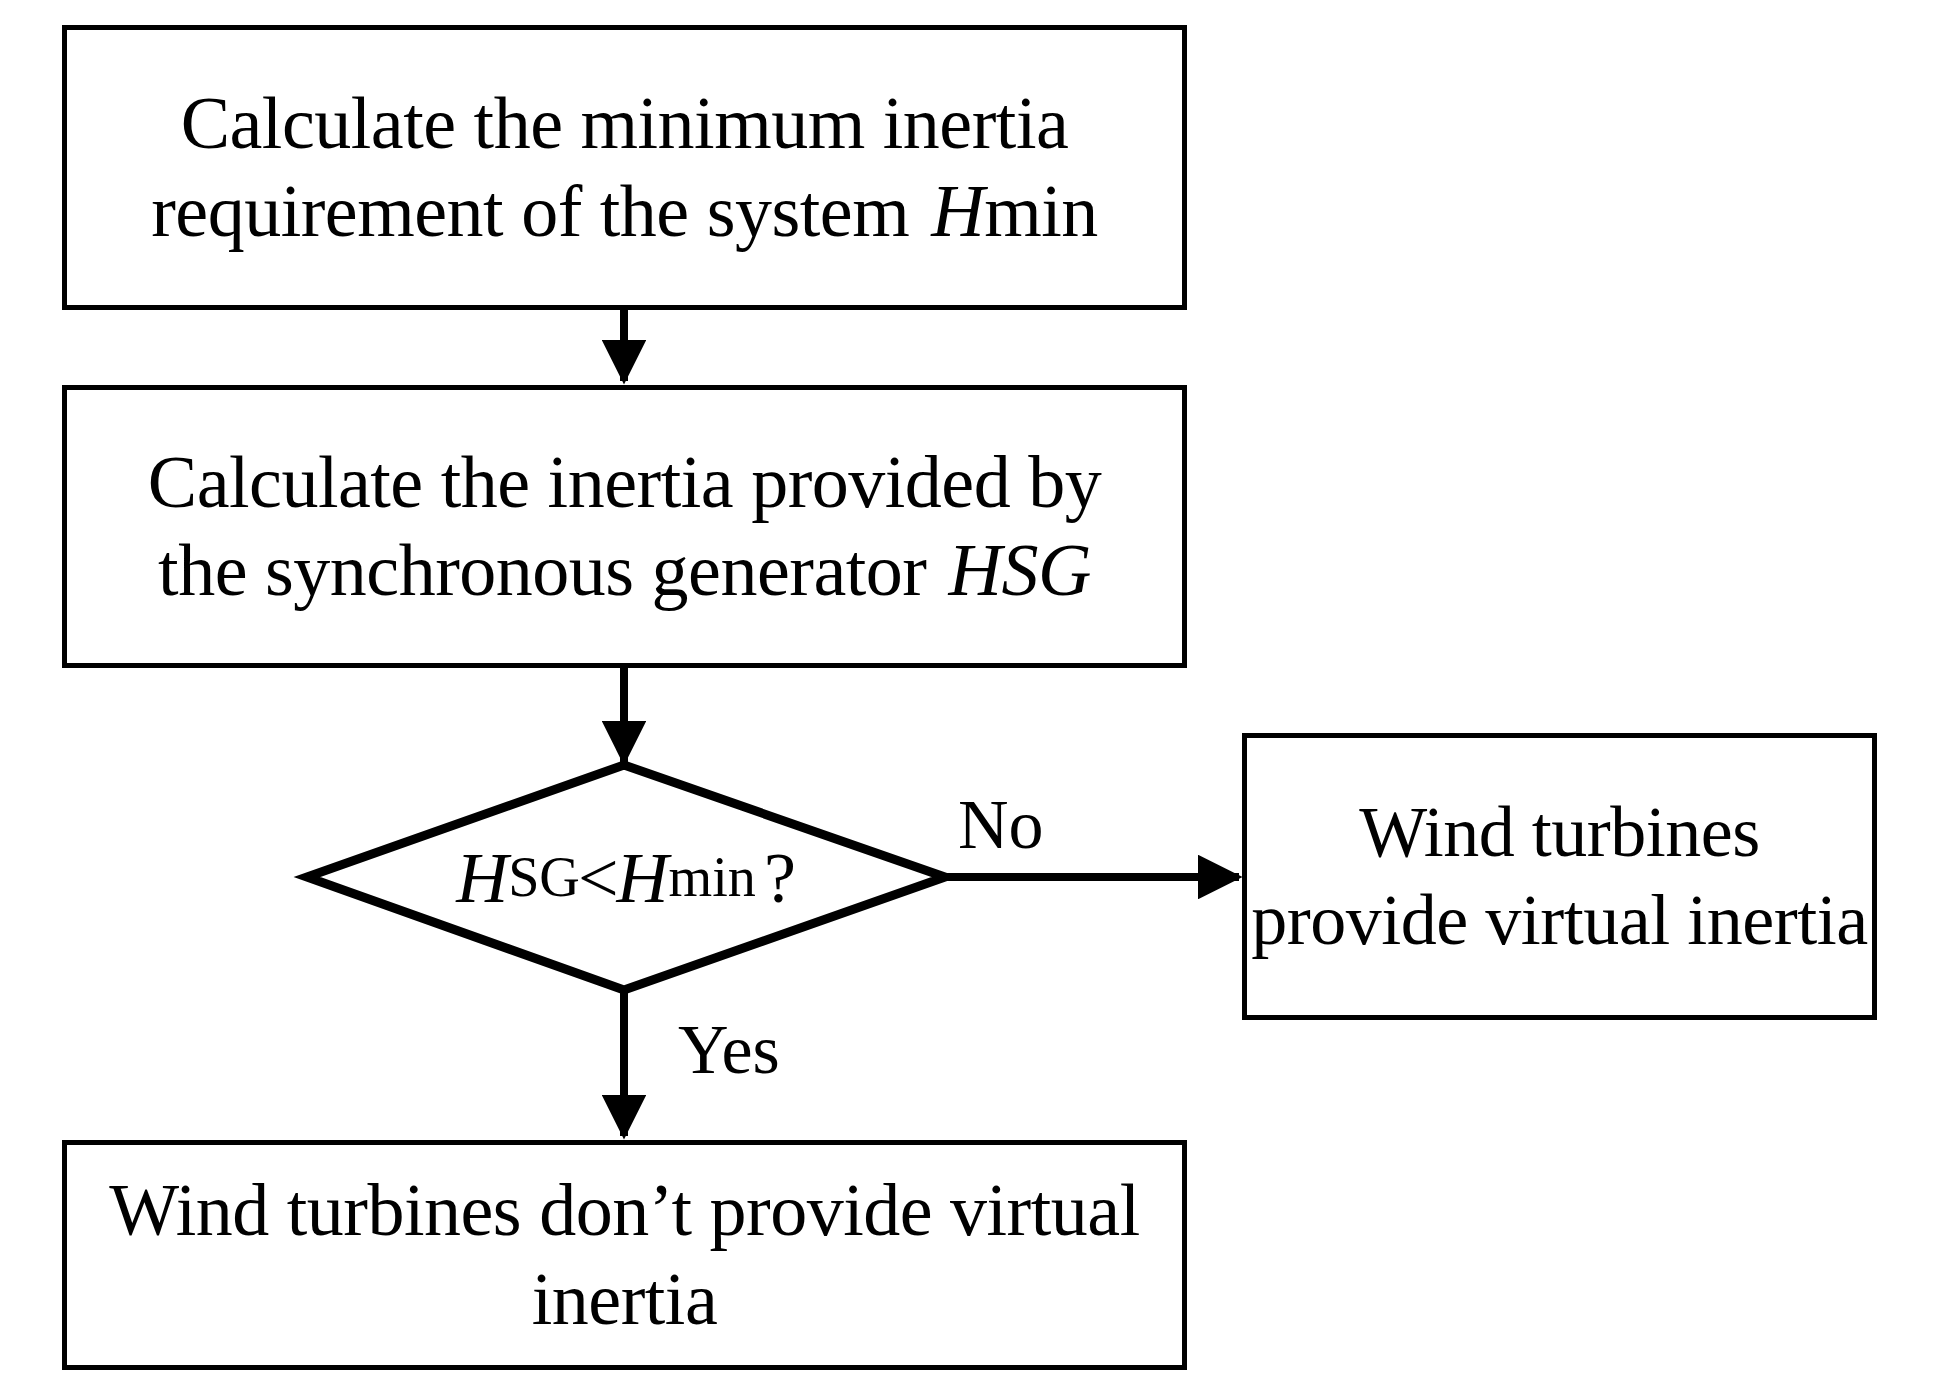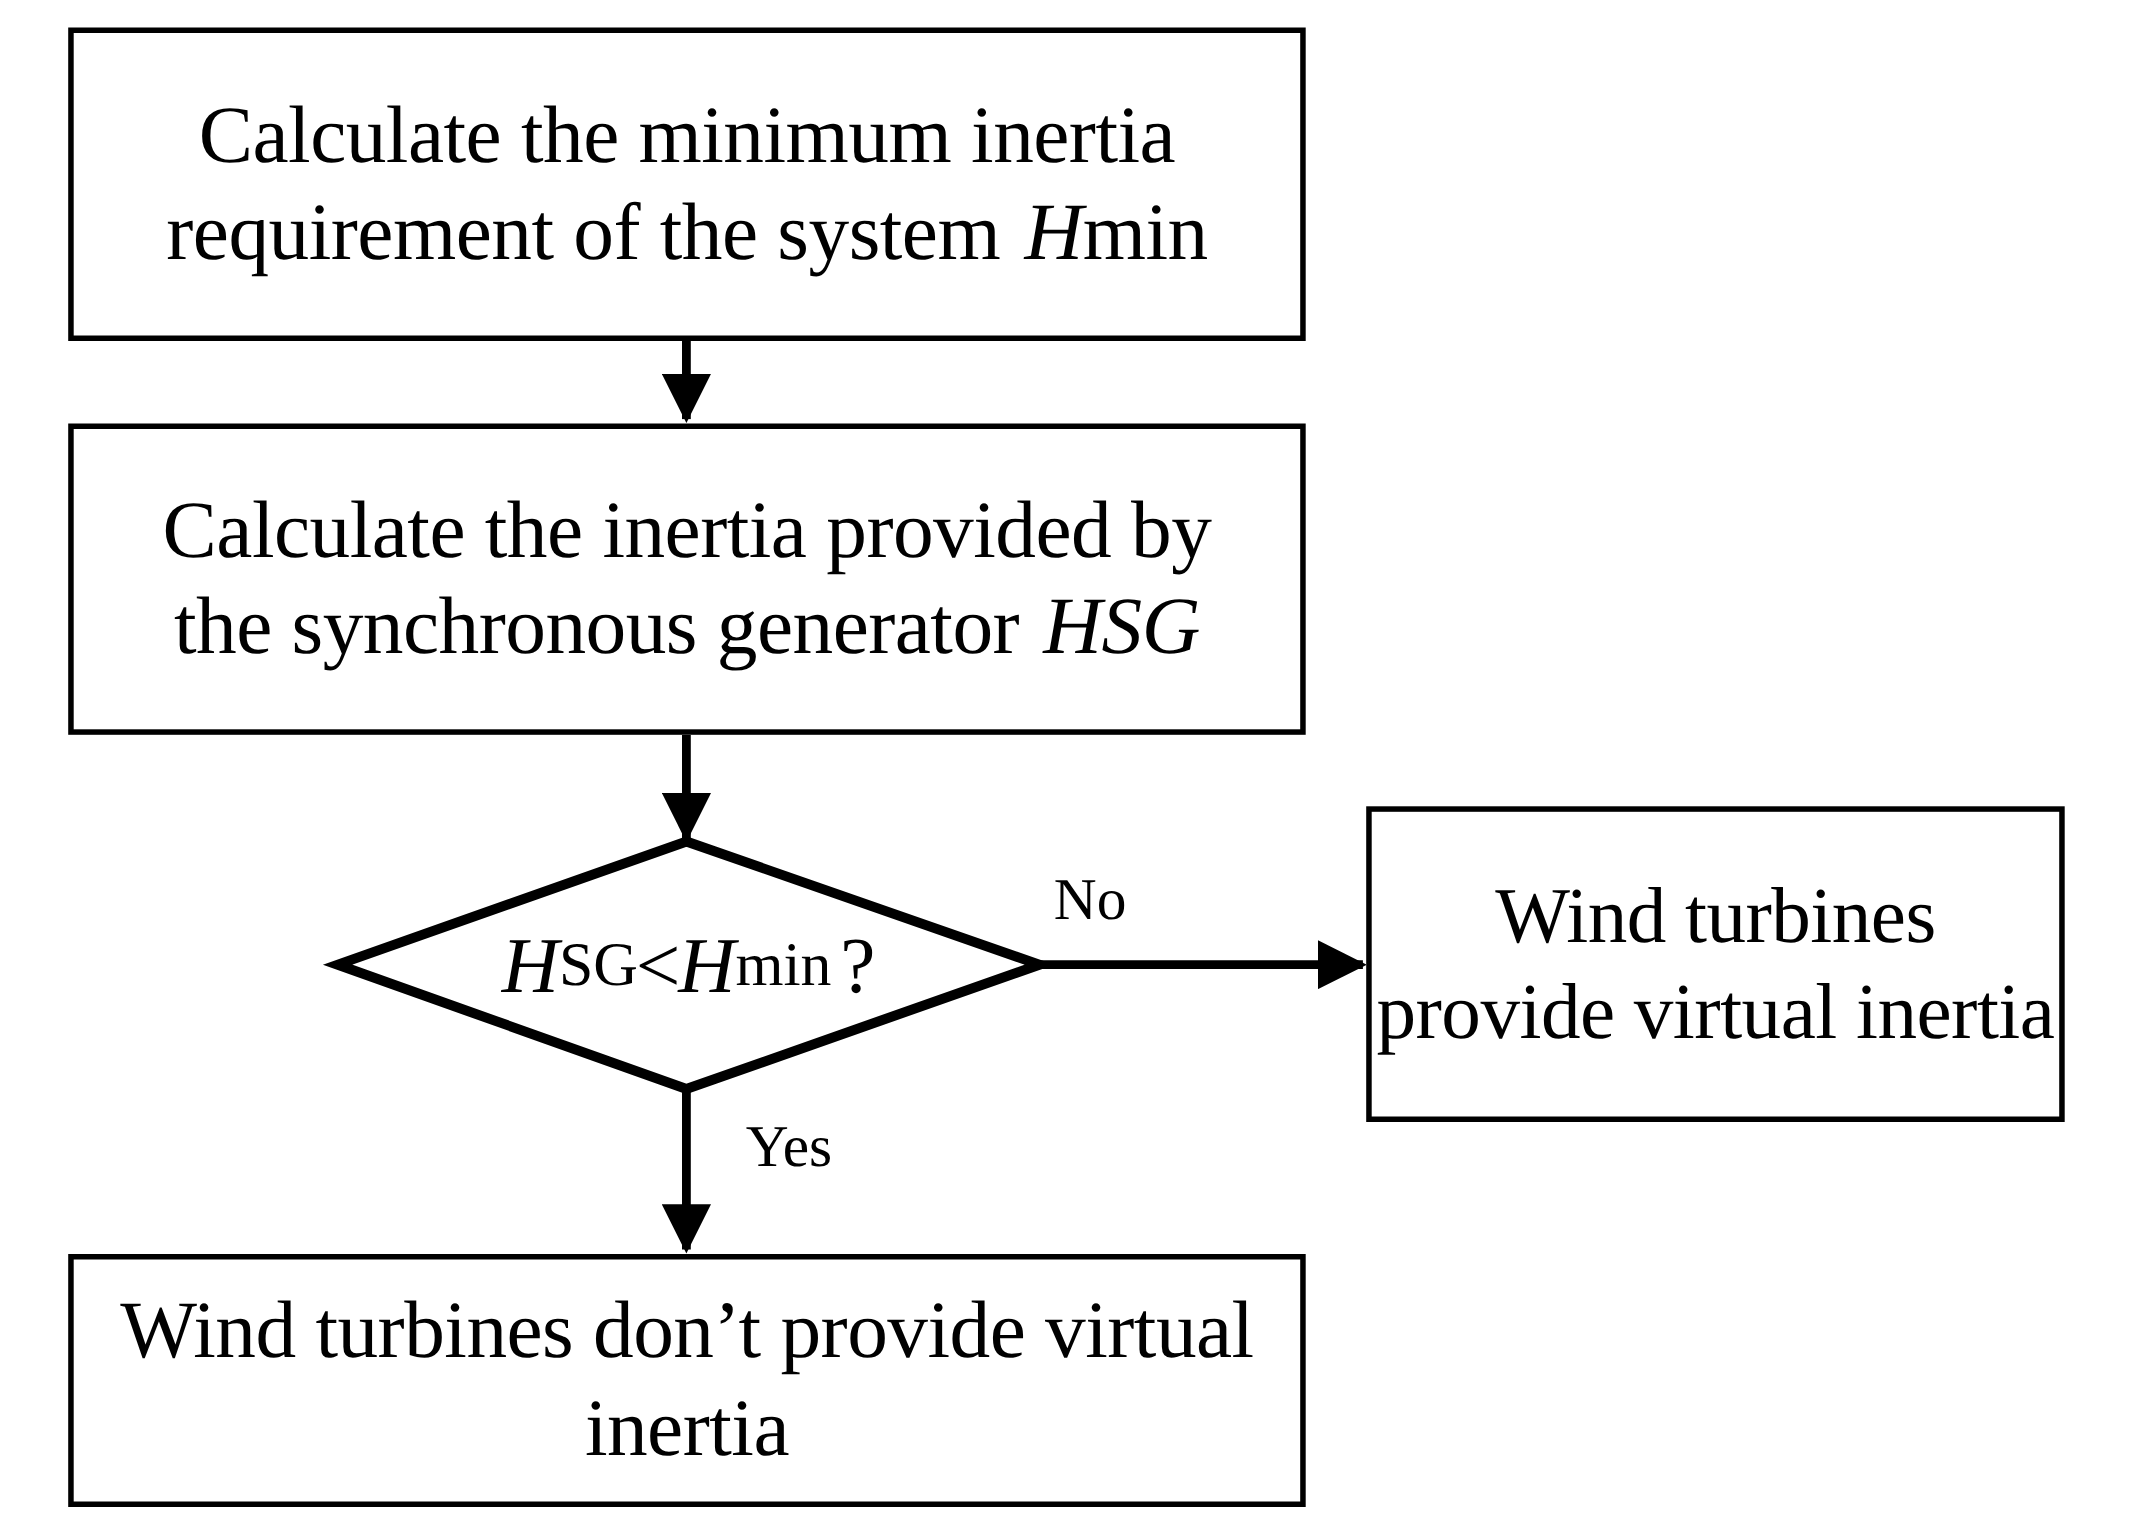--- a/index.html
+++ b/index.html
@@ -106,21 +106,21 @@
     font-style: normal;
     margin: 0 -2px;
   }
   #decision-label .qmark {
     font-style: normal;
     margin-left: 8px;
   }
   
   .edge-label {
     position: absolute;
-    font-size: 54px;
+    font-size: 70px;
     line-height: 1;
     white-space: nowrap;
   }
   #label-no {
     left: 958px;
     top: 790px;
   }
   #label-yes {
     left: 678px;
     top: 1015px;

